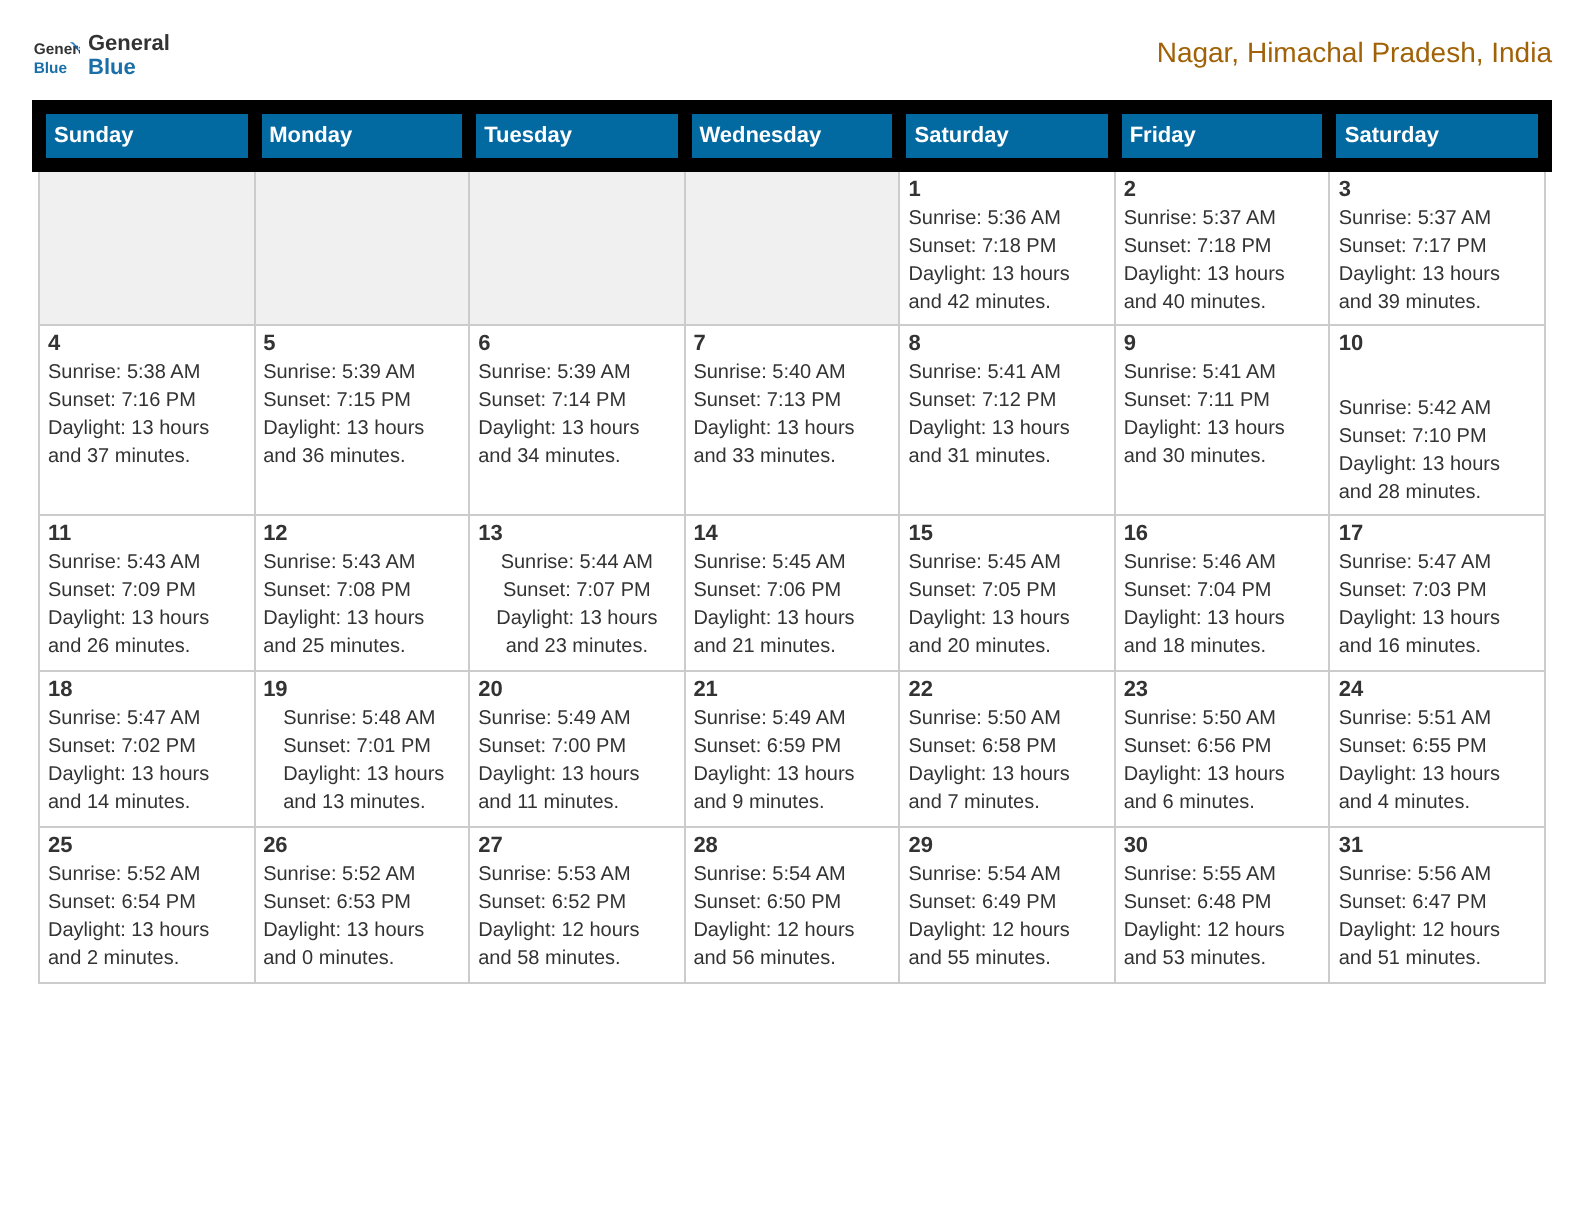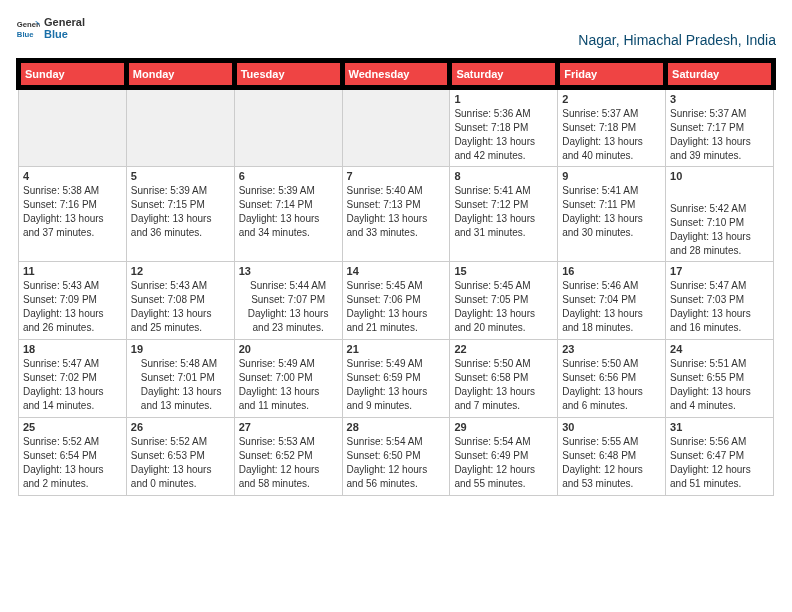--- a/index.html
+++ b/index.html
@@ -33,36 +33,36 @@
       text-align: right;
     }
     .month-title {
       font-size: 36px;
       font-weight: bold;
       color: #333;
       line-height: 1;
     }
     .location {
       font-size: 14px;
-      color: #0c4a6e;
-      margin-top: 16px;
+      color: #a16207;
+      margin-top: 2px;
     }
     table {
       width: 100%;
       border-collapse: collapse;
       table-layout: fixed;
     }
     th {
-      background-color: #ef4444;
+      background-color: #0369a1;
       color: #fff;
       font-size: 11px;
       font-weight: bold;
       padding: 5px 4px;
       text-align: left;
-      border: 5px solid #000000;
+      border: 7px solid #000000;
     }
     td {
       border: 1px solid #ccc;
       vertical-align: top;
       padding: 3px 4px;
       font-size: 9.5px;
       color: #333;
       height: 78px;
       background: #fff;
     }

